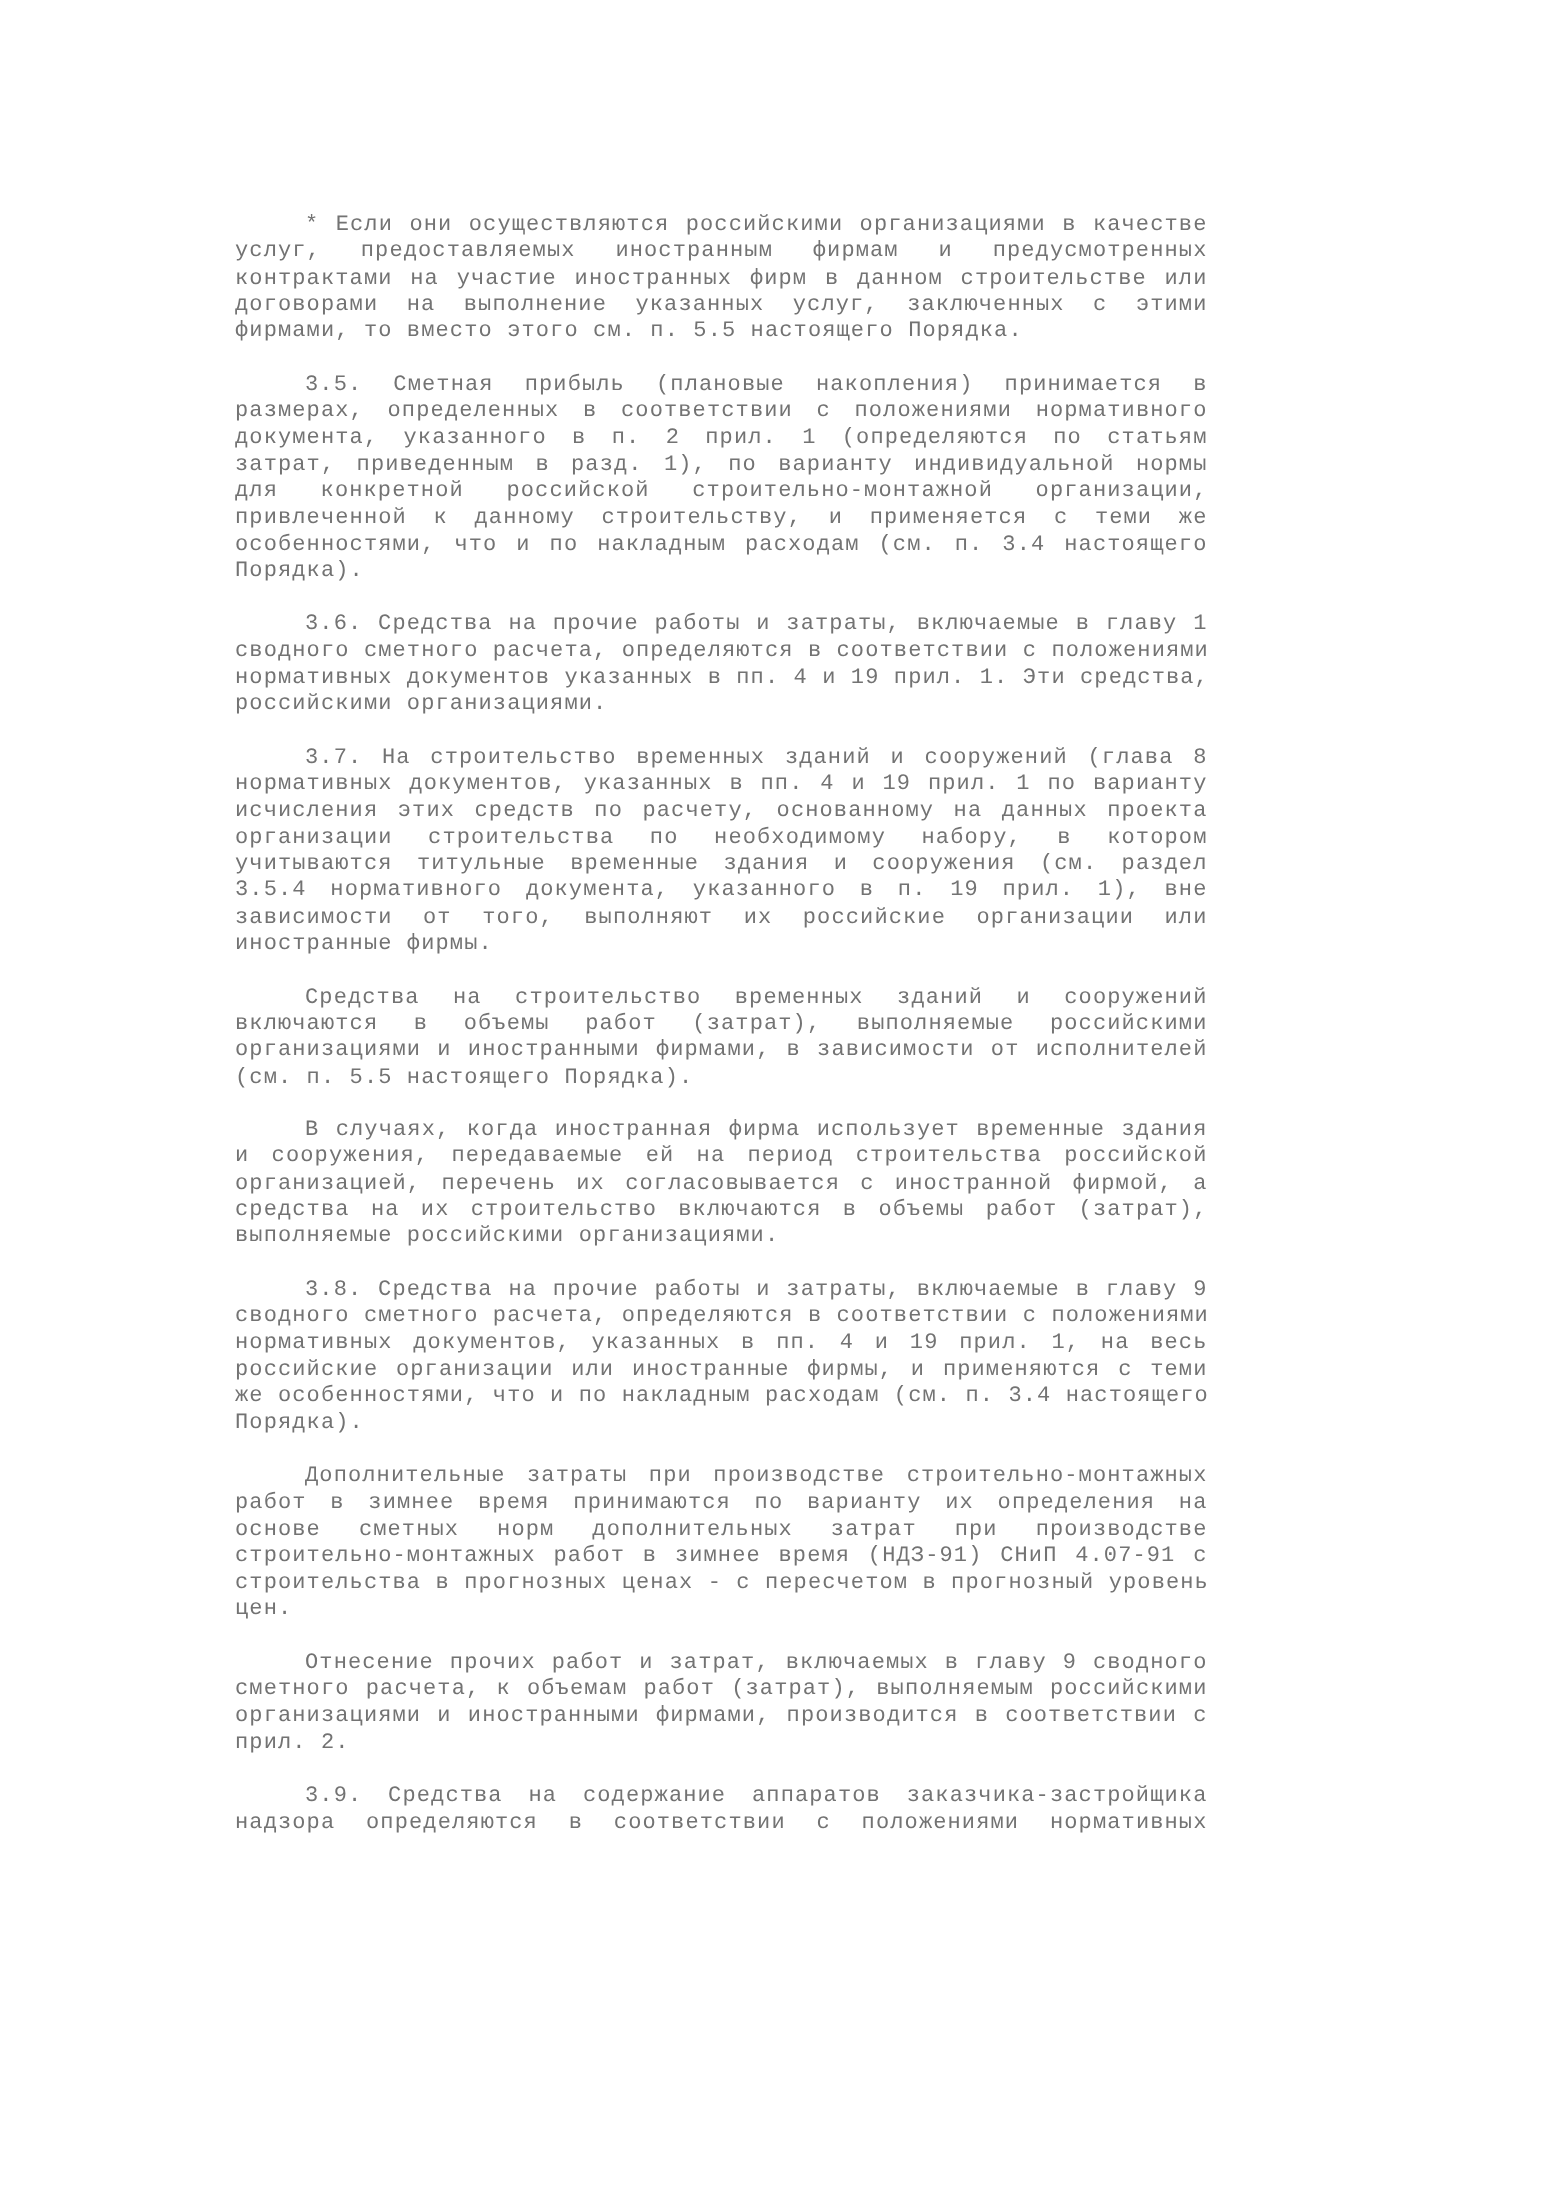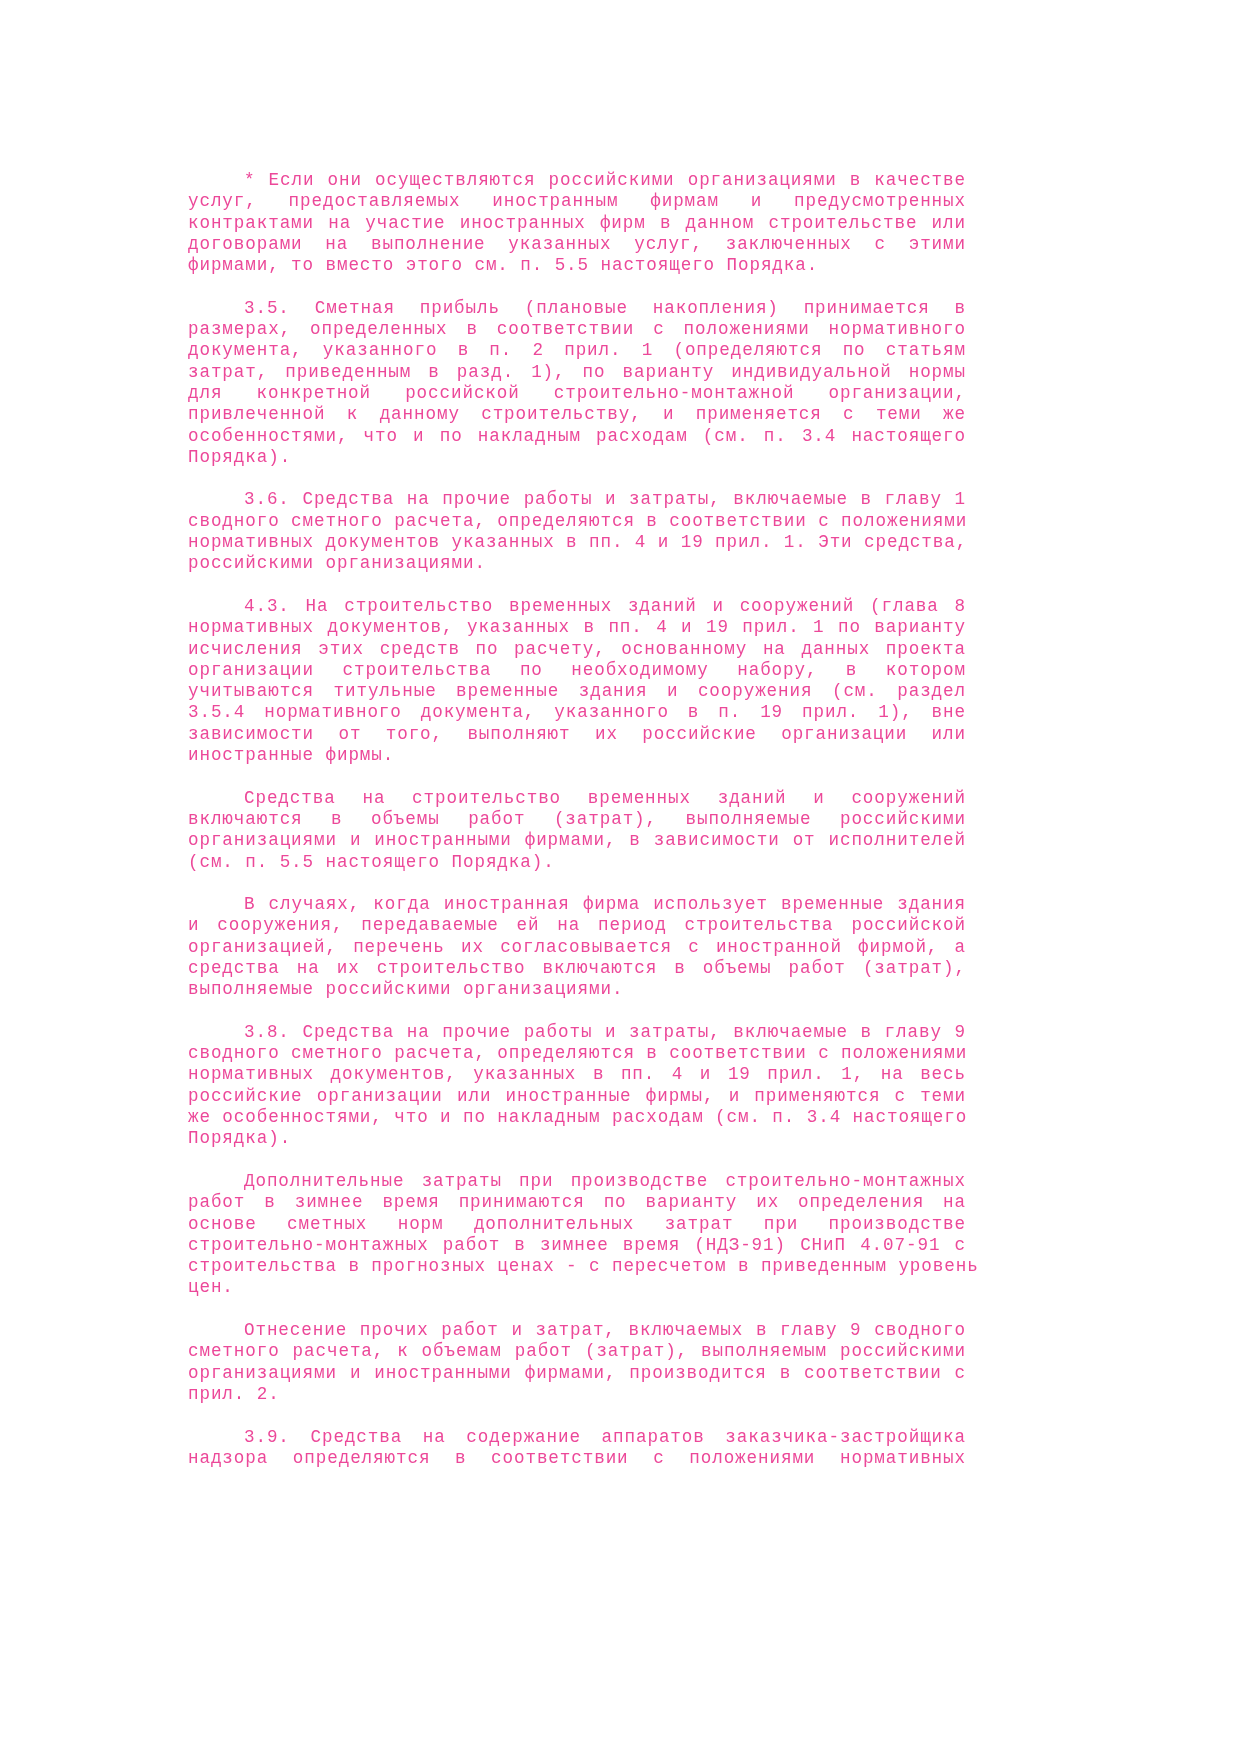--- a/index.html
+++ b/index.html
@@ -4,21 +4,21 @@
 <style>
   html, body { margin: 0; padding: 0; background: #ffffff; }
   body { width: 1240px; height: 1755px; position: relative; overflow: hidden; }
   .page {
     position: absolute;
     left: 188px;
     top: 170px;
     width: 778px;
     font-family: "Liberation Mono", "DejaVu Sans Mono", monospace;
     font-size: 17.6px;
-    color: #ec4899;
+    color: #737373;
     letter-spacing: 0.9px;
   }
   .para { margin: 0 0 21.3px 0; }
   .line {
     display: block;
     height: 21.3px;
     line-height: 21.3px;
     white-space: nowrap;
     text-align: justify;
     text-align-last: justify;
@@ -47,21 +47,21 @@
       <span class="line">особенностями, что и по накладным расходам (см.  п.  3.4  настоящего</span>
       <span class="line last">Порядка).</span>
     </div>
     <div class="para">
       <span class="line indent">3.6. Средства на прочие работы и затраты,  включаемые в главу 1</span>
       <span class="line">сводного сметного расчета, определяются в соответствии с положениями</span>
       <span class="line">нормативных документов указанных в пп. 4 и 19 прил. 1. Эти средства,</span>
       <span class="line last">российскими организациями.</span>
     </div>
     <div class="para">
-      <span class="line indent">4.3. На  строительство  временных  зданий и сооружений (глава 8</span>
+      <span class="line indent">3.7. На  строительство  временных  зданий и сооружений (глава 8</span>
       <span class="line">нормативных документов,  указанных в пп.  4 и 19 прил. 1 по варианту</span>
       <span class="line">исчисления этих средств по расчету,  основанному на  данных  проекта</span>
       <span class="line">организации строительства   по   необходимому   набору,   в  котором</span>
       <span class="line">учитываются титульные временные  здания  и  сооружения   (см. раздел</span>
       <span class="line">3.5.4  нормативного   документа,   указанного в п. 19 прил. 1), вне</span>
       <span class="line">зависимости  от   того,  выполняют   их   российские организации или</span>
       <span class="line last">иностранные фирмы.</span>
     </div>
     <div class="para">
       <span class="line indent">Средства на  строительство  временных   зданий   и   сооружений</span>
@@ -82,21 +82,21 @@
       <span class="line">нормативных документов,  указанных  в пп.  4 и 19 прил.  1,  на весь</span>
       <span class="line">российские организации  или иностранные фирмы,  и применяются с теми</span>
       <span class="line">же особенностями, что и по накладным расходам (см. п. 3.4 настоящего</span>
       <span class="line last">Порядка).</span>
     </div>
     <div class="para">
       <span class="line indent">Дополнительные затраты  при  производстве строительно-монтажных</span>
       <span class="line">работ в зимнее время  принимаются  по  варианту  их  определения  на</span>
       <span class="line">основе сметных   норм   дополнительных   затрат   при   производстве</span>
       <span class="line">строительно-монтажных работ в зимнее время (НДЗ-91) СНиП  4.07-91  с</span>
-      <span class="line">строительства в прогнозных ценах - с пересчетом в приведенным уровень</span>
+      <span class="line">строительства в прогнозных ценах - с пересчетом в прогнозный уровень</span>
       <span class="line last">цен.</span>
     </div>
     <div class="para">
       <span class="line indent">Отнесение прочих работ и затрат,  включаемых в главу 9 сводного</span>
       <span class="line">сметного расчета,  к объемам работ (затрат), выполняемым российскими</span>
       <span class="line">организациями и иностранными фирмами,  производится в соответствии с</span>
       <span class="line last">прил. 2.</span>
     </div>
     <div class="para">
       <span class="line indent">3.9. Средства  на  содержание  аппаратов  заказчика-застройщика</span>

